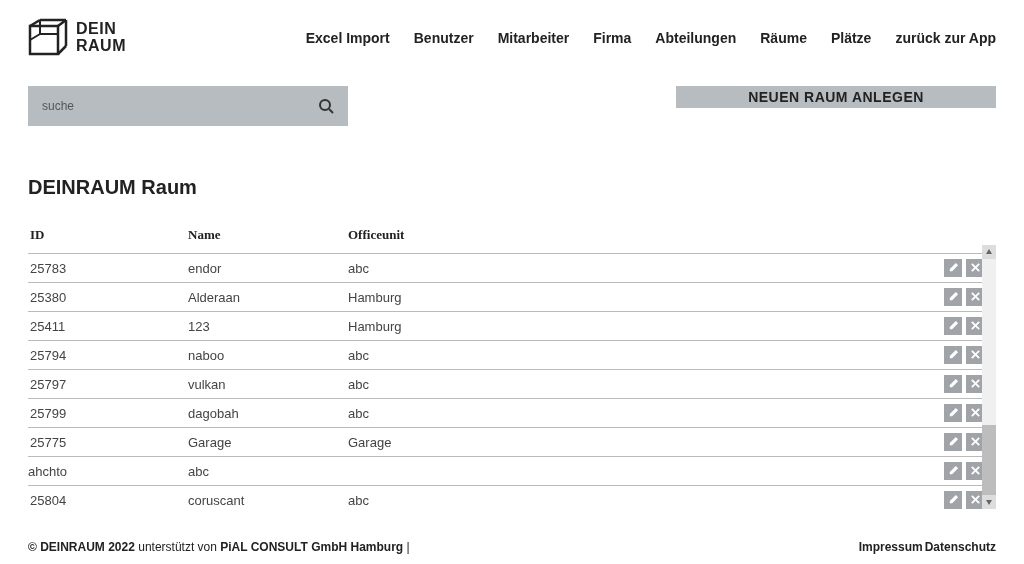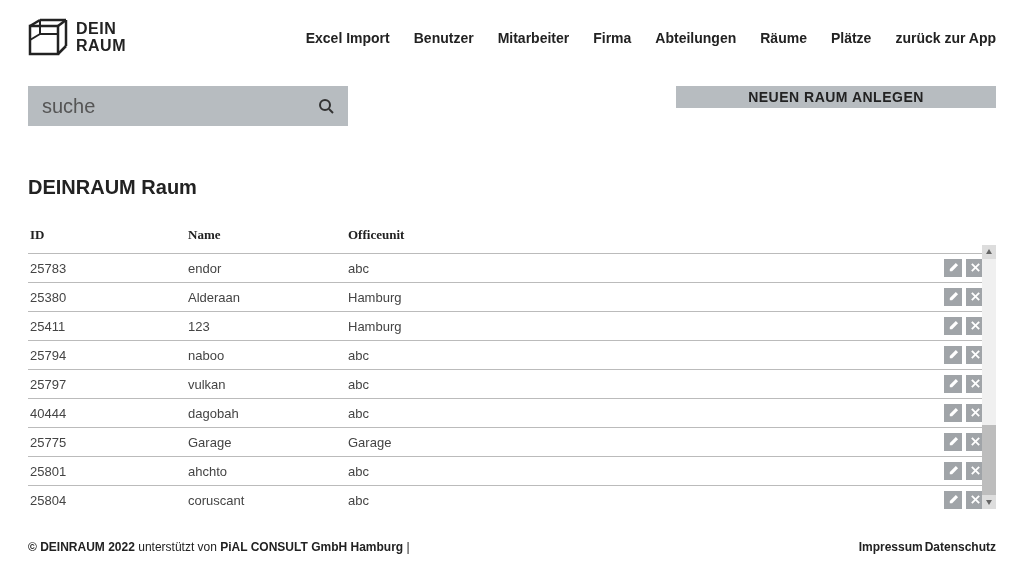--- a/index.html
+++ b/index.html
@@ -63,21 +63,21 @@
       background: #b7bcc0;
       width: 320px;
       height: 40px;
       padding: 0 14px;
       justify-content: space-between;
     }
     .search-box input {
       background: transparent;
       border: none;
       outline: none;
-      font-size: 20px;
+      font-size: 12px;
       color: #555;
       width: 100%;
     }
     .search-box input::placeholder {
       color: #555;
     }
     .search-icon {
       width: 16px;
       height: 16px;
       flex-shrink: 0;
@@ -330,21 +330,21 @@
             </span>
             <span class="action-btn">
               <span><svg viewBox="0 0 12 12">
                   <line x1="2" y1="2" x2="10" y2="10" stroke="#fff" stroke-width="2"></line>
                   <line x1="10" y1="2" x2="2" y2="10" stroke="#fff" stroke-width="2"></line>
                 </svg></span>
             </span>
           </div>
         </div>
         <div class="table-row">
-          <div class="col-id">40444</div>
+          <div class="col-id">25799</div>
           <div class="col-name">dagobah</div>
           <div class="col-office">abc</div>
           <div class="col-actions">
             <span class="action-btn">
               <span><svg viewBox="0 0 12 12">
                   <path d="M8.5 1 L11 3.5 L4.5 10 L2 10 L2 7.5 Z" fill="#fff"></path>
                 </svg></span>
             </span>
             <span class="action-btn">
               <span><svg viewBox="0 0 12 12">
@@ -366,21 +366,20 @@
             </span>
             <span class="action-btn">
               <span><svg viewBox="0 0 12 12">
                   <line x1="2" y1="2" x2="10" y2="10" stroke="#fff" stroke-width="2"></line>
                   <line x1="10" y1="2" x2="2" y2="10" stroke="#fff" stroke-width="2"></line>
                 </svg></span>
             </span>
           </div>
         </div>
         <div class="table-row">
-          <div class="col-id">25801</div>
           <div class="col-name">ahchto</div>
           <div class="col-office">abc</div>
           <div class="col-actions">
             <span class="action-btn">
               <span><svg viewBox="0 0 12 12">
                   <path d="M8.5 1 L11 3.5 L4.5 10 L2 10 L2 7.5 Z" fill="#fff"></path>
                 </svg></span>
             </span>
             <span class="action-btn">
               <span><svg viewBox="0 0 12 12">

